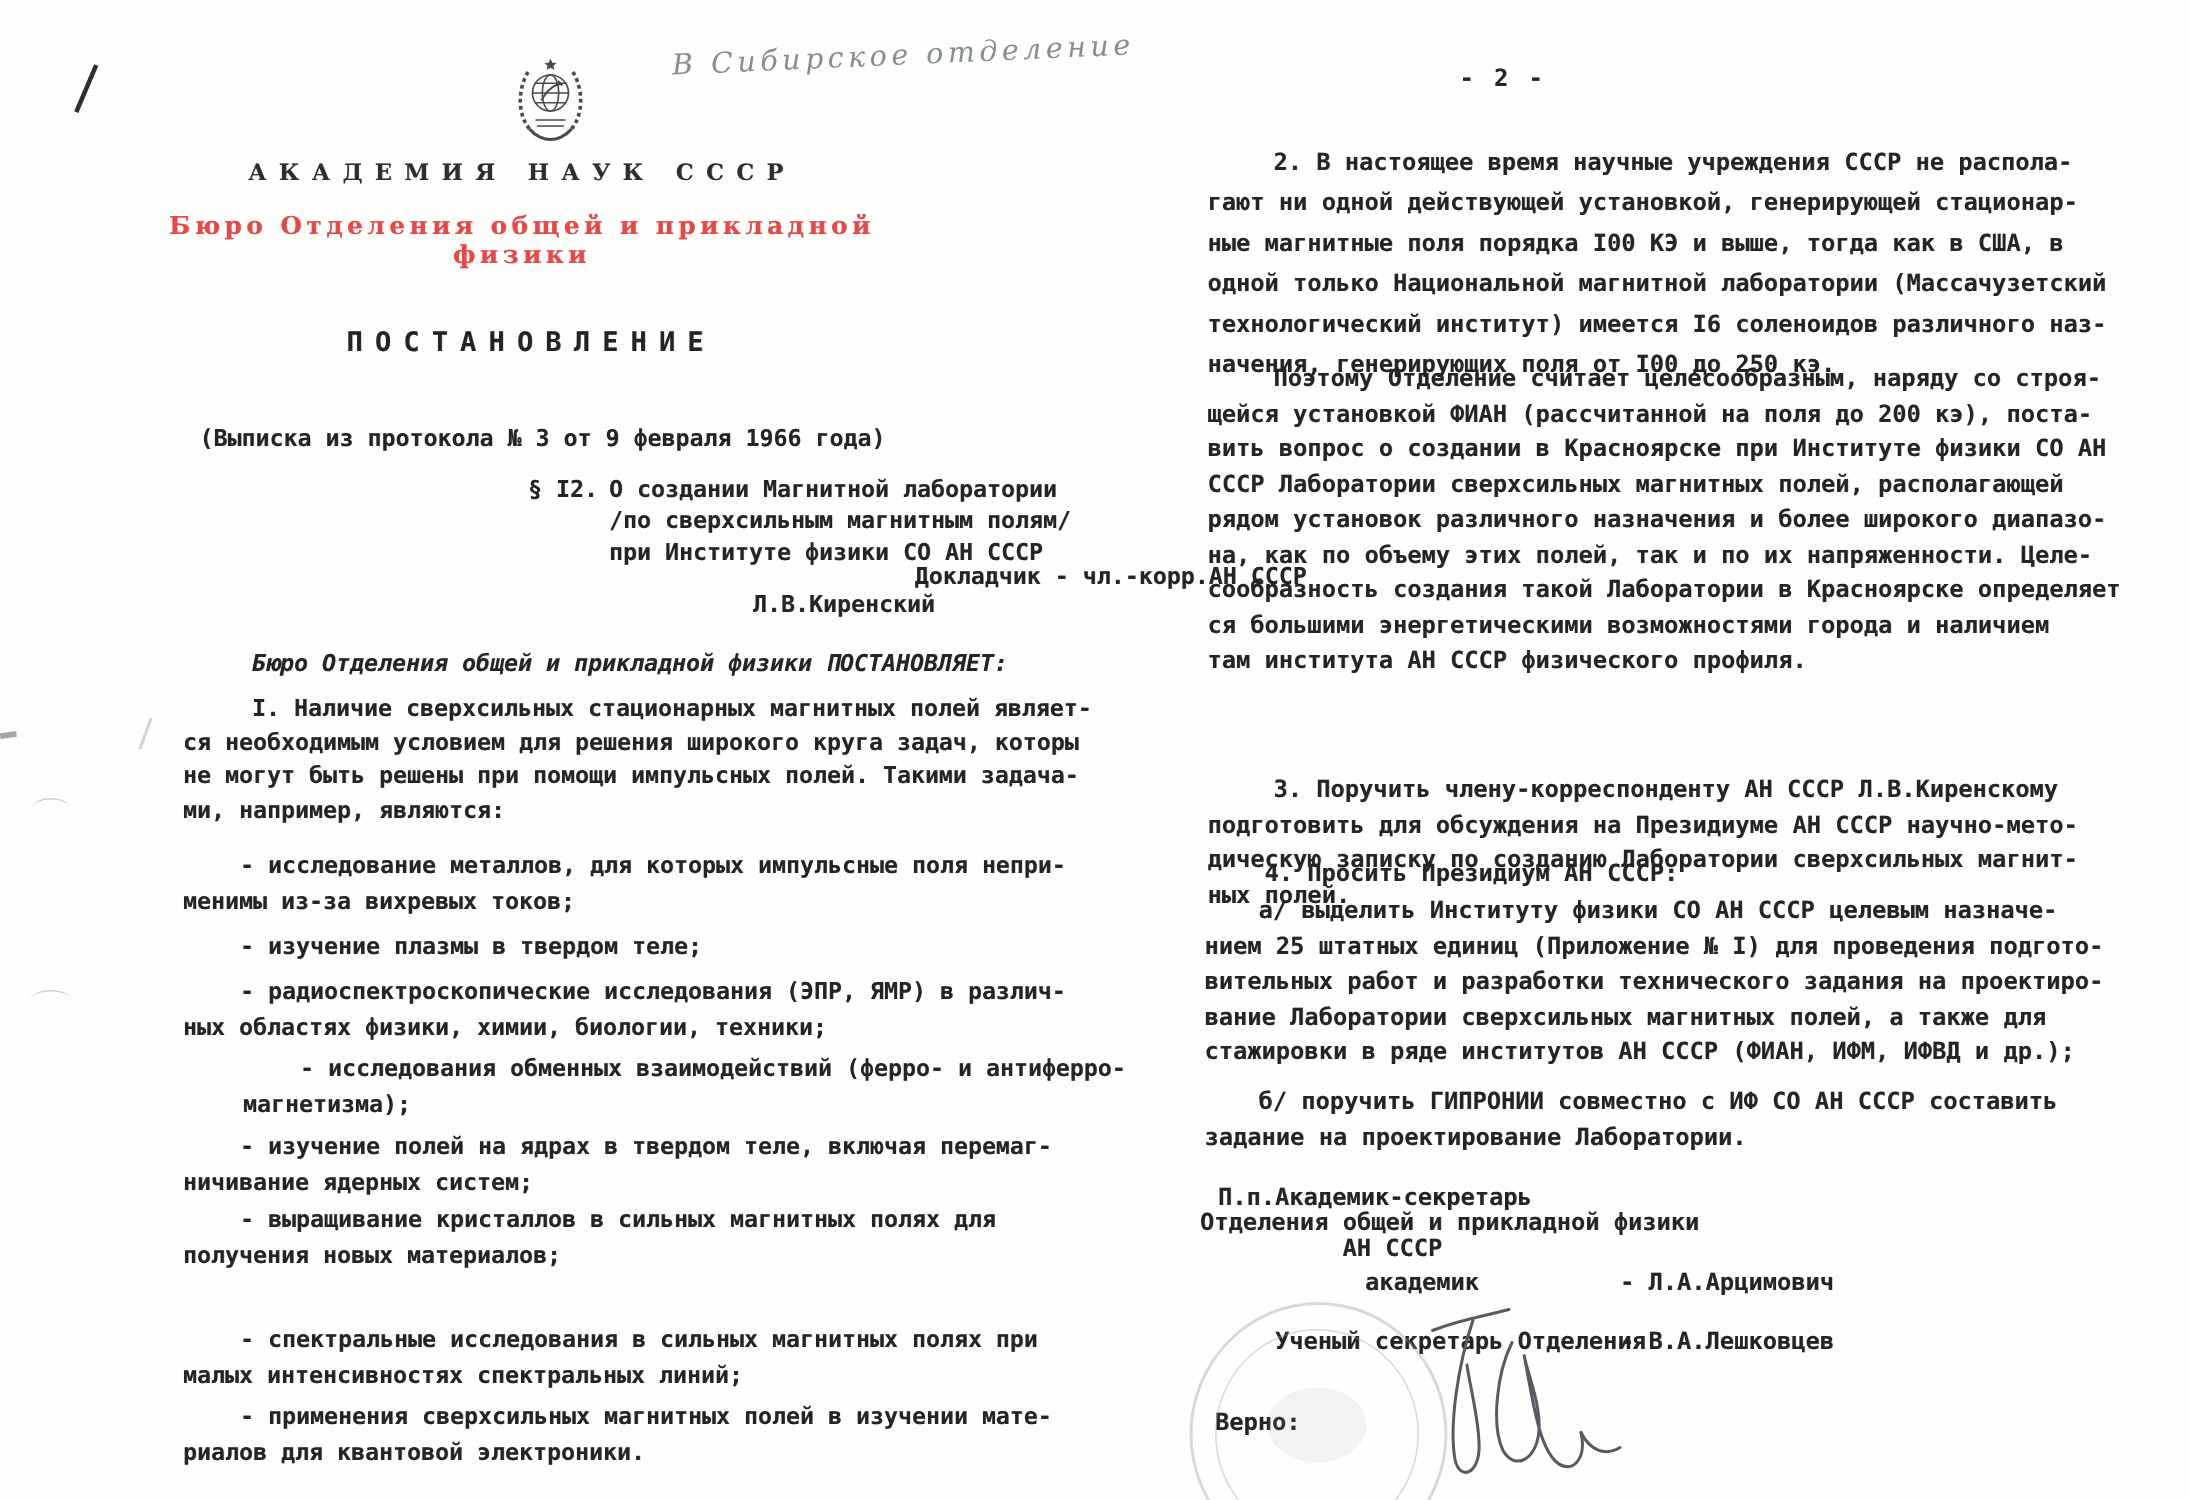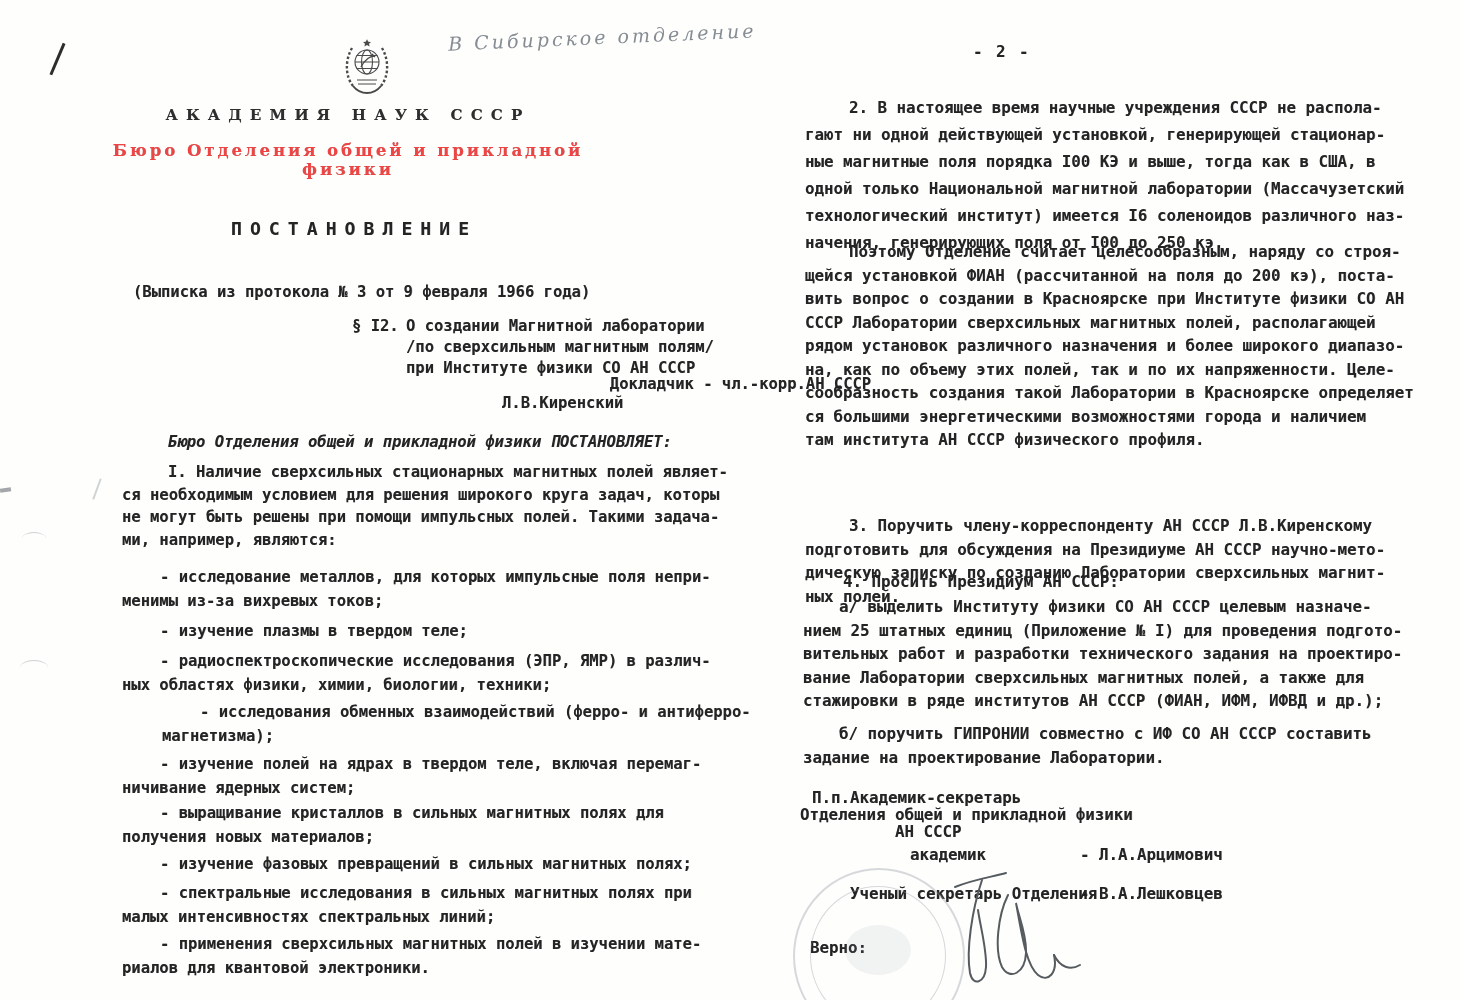--- a/index.html
+++ b/index.html
@@ -80,21 +80,20 @@
 менимы из-за вихревых токов;</div>
     <div class="tw p1 ind38" style="left:122px;top:620px;">- изучение плазмы в твердом теле;</div>
     <div class="tw p1 ind38" style="left:122px;top:650px;line-height:23.5px;">- радиоспектроскопические исследования (ЭПР, ЯМР) в различ-
 ных областях физики, химии, биологии, техники;</div>
     <div class="tw p1 ind38" style="left:122px;top:701px;line-height:23.5px;margin-left:40px;">- исследования обменных взаимодействий (ферро- и антиферро-
 магнетизма);</div>
     <div class="tw p1 ind38" style="left:122px;top:753px;line-height:23.5px;">- изучение полей на ядрах в твердом теле, включая перемаг-
 ничивание ядерных систем;</div>
     <div class="tw p1 ind38" style="left:122px;top:802px;line-height:23.5px;">- выращивание кристаллов в сильных магнитных полях для
 получения новых материалов;</div>
-    <div class="tw p1 ind38" style="left:122px;top:853px;">- изучение фазовых превращений в сильных магнитных полях;</div>
     <div class="tw p1 ind38" style="left:122px;top:882px;line-height:23.5px;">- спектральные исследования в сильных магнитных полях при
 малых интенсивностях спектральных линий;</div>
     <div class="tw p1 ind38" style="left:122px;top:933px;line-height:23.5px;">- применения сверхсильных магнитных полей в изучении мате-
 риалов для квантовой электроники.</div>
 
     <div class="edge-dash"></div>
     <div class="tinyslash"></div>
     <div class="pencil" style="left:22px;top:532px;width:24px;height:12px;"></div>
     <div class="pencil" style="left:20px;top:660px;width:28px;height:14px;"></div>
   </div>

